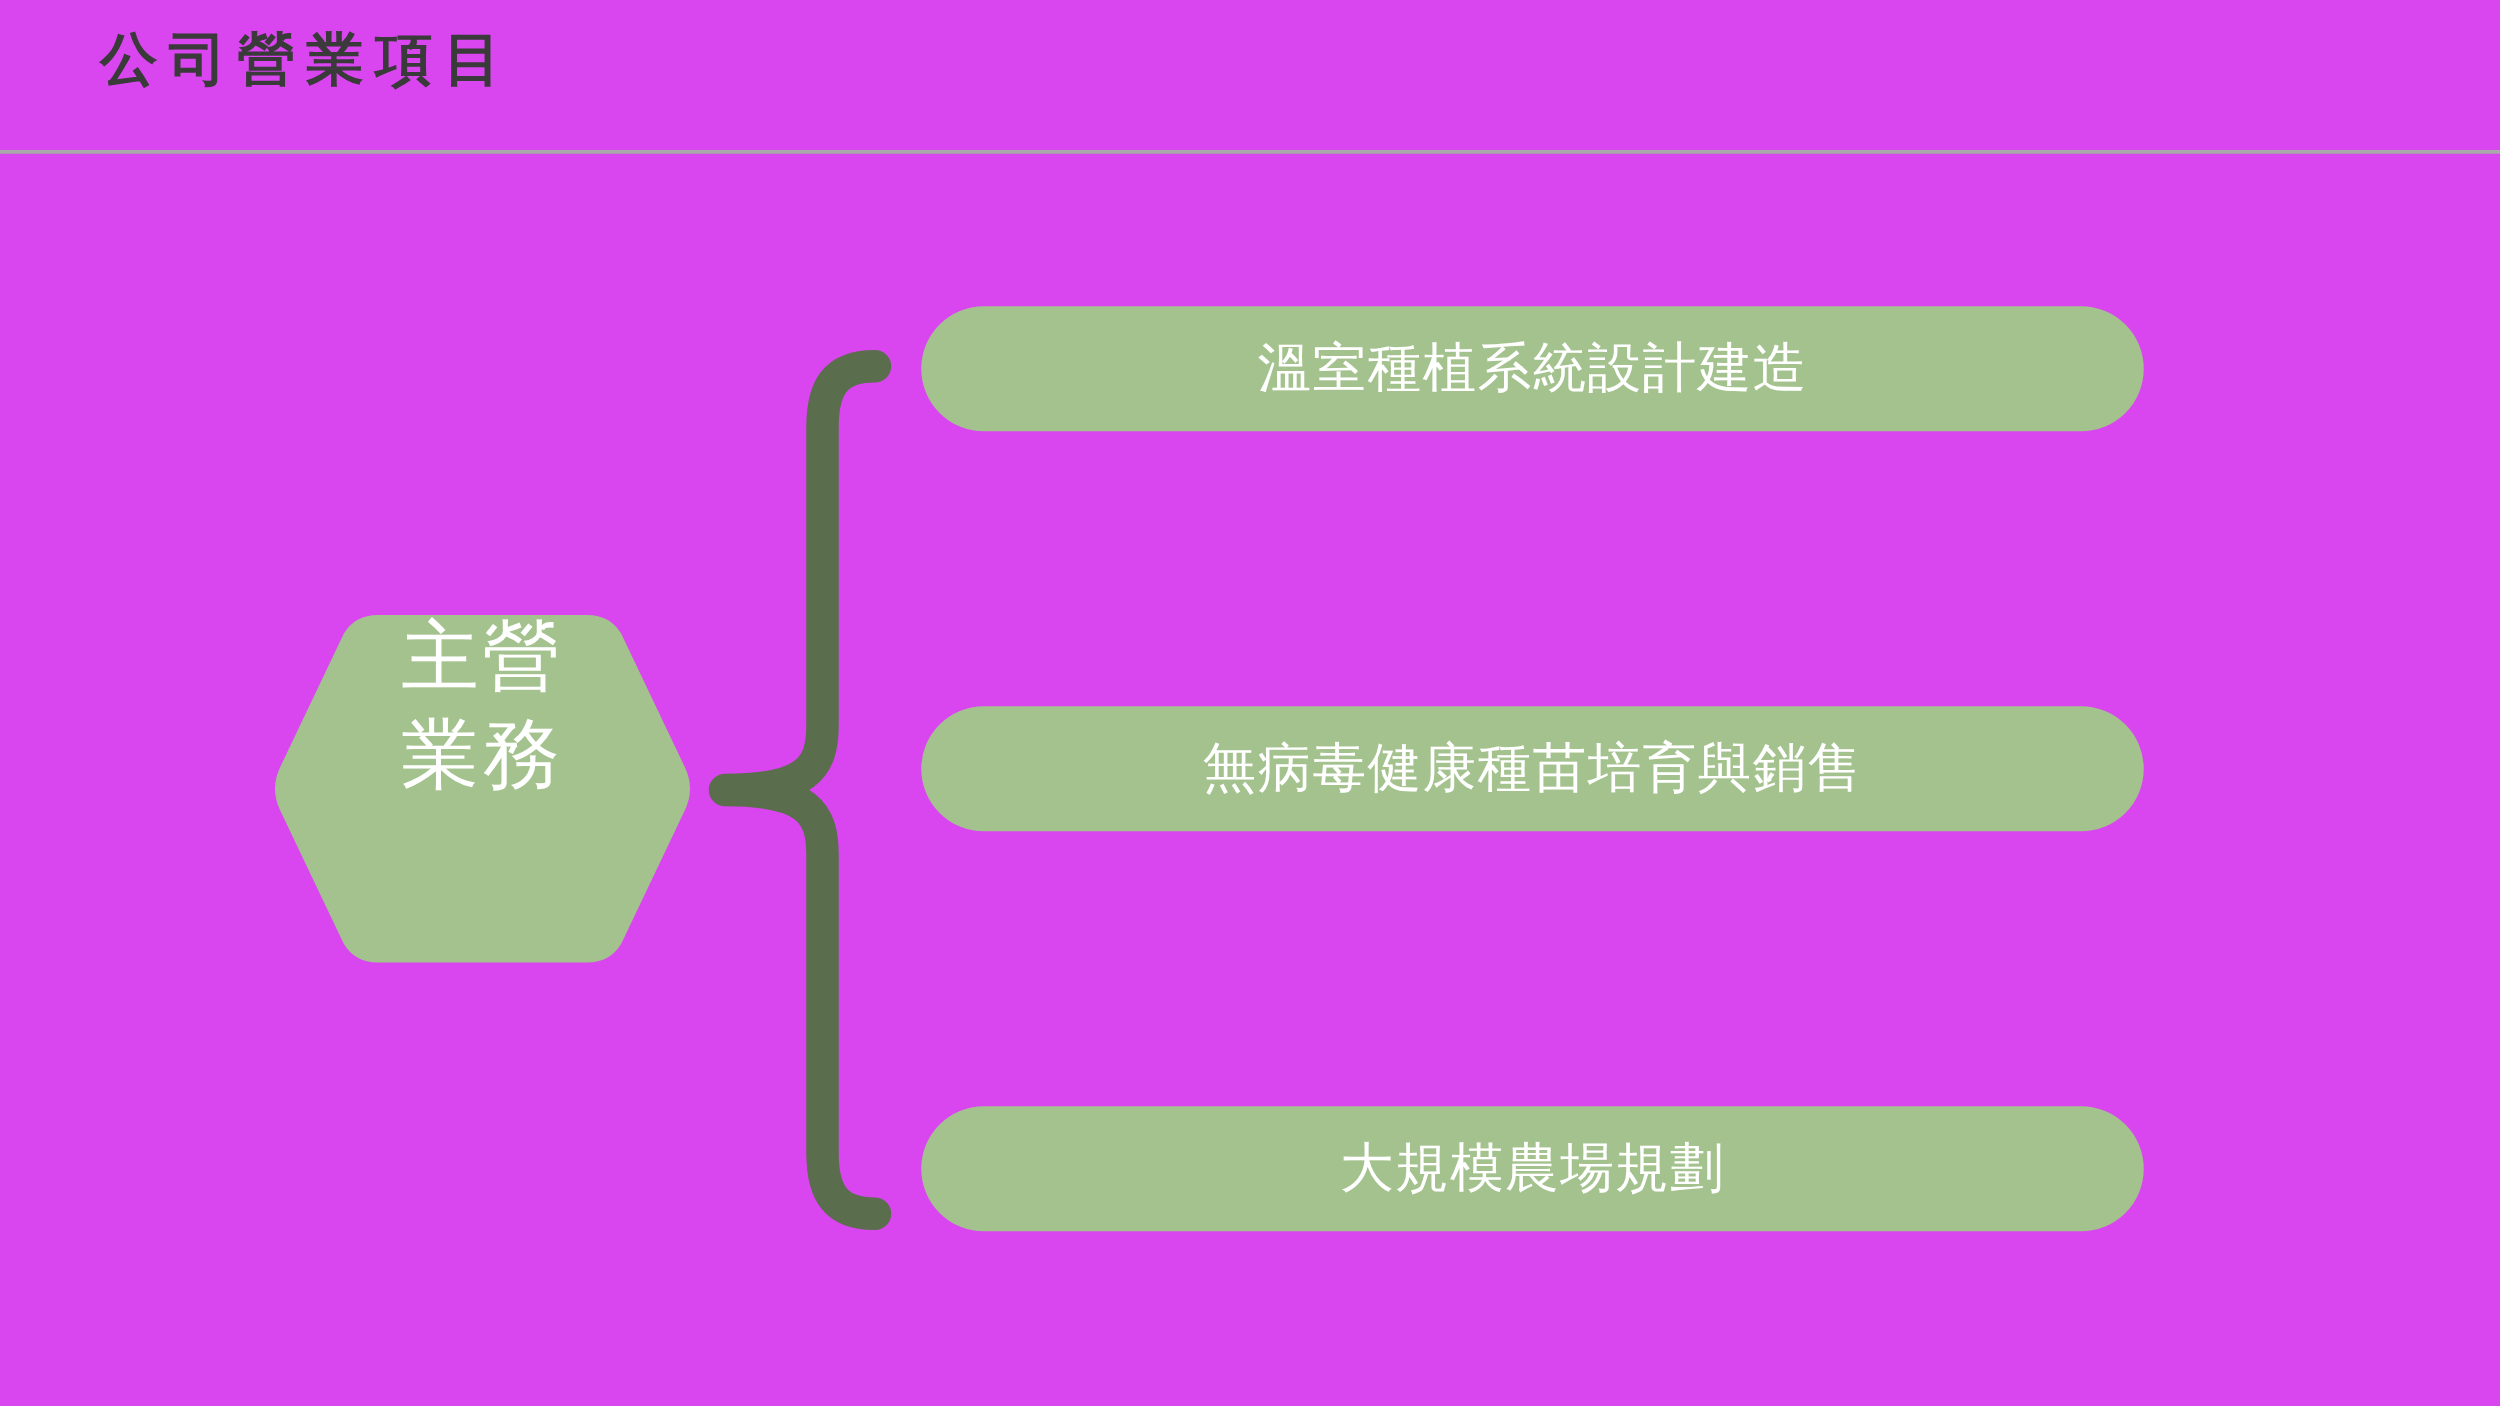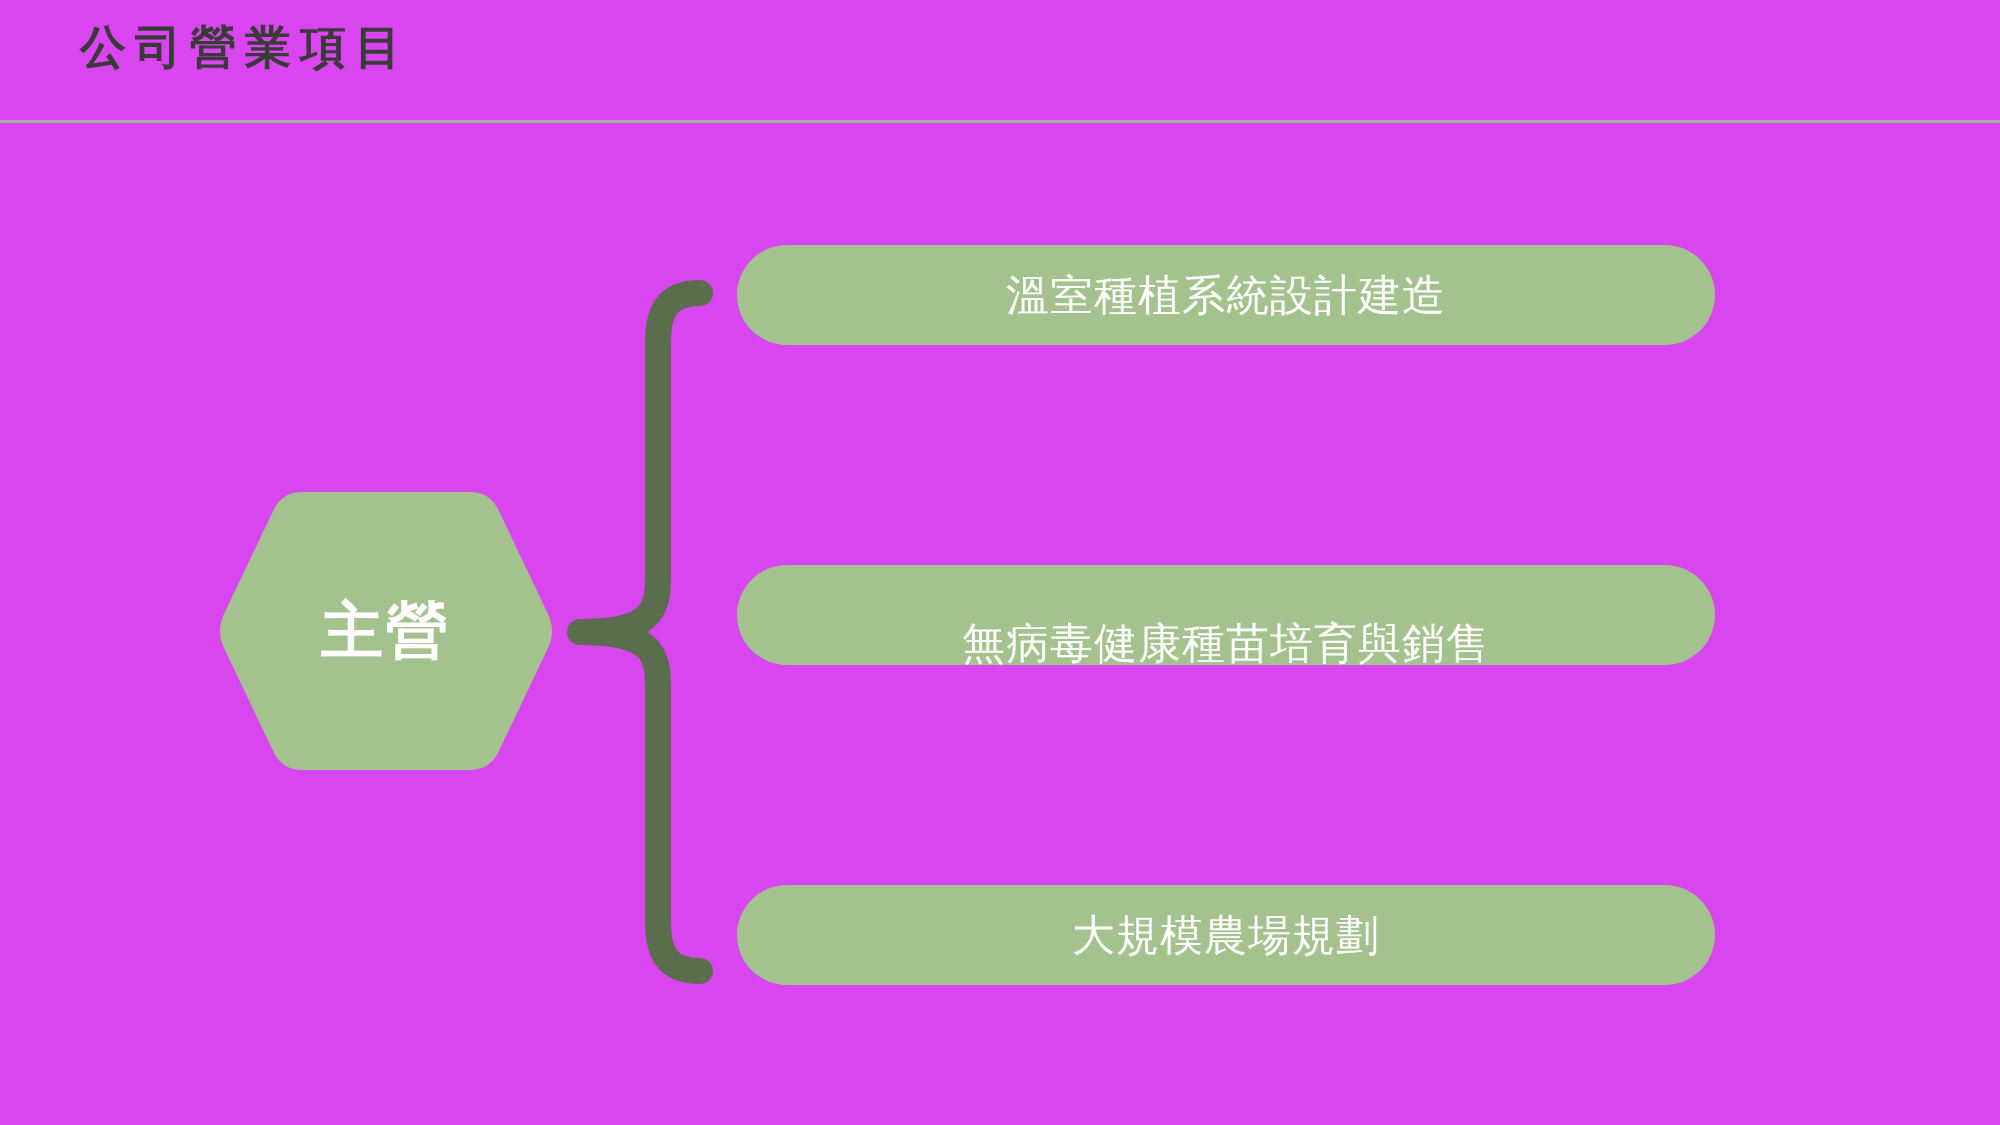--- a/index.html
+++ b/index.html
@@ -52,24 +52,23 @@
   .hex-wrap svg { display: block; width: 340px; height: 290px; }
   .hex-label {
     position: absolute;
     left: 0;
     top: 0;
     width: 340px;
     height: 290px;
     display: flex;
     flex-direction: column;
     align-items: center;
-    justify-content: center;
     color: #ffffff;
     font-size: 62px;
-    font-weight: 700;
+    font-weight: 400;
     letter-spacing: 3px;
     line-height: 1.28;
     text-align: center;
     pointer-events: none;
   }
 
   
   .brace {
     position: absolute;
     left: 560px;
@@ -117,38 +116,39 @@
                Q 272 284 254 284
                L 86 284
                Q 68 284 59 269
                L 8 162
                Q 0 145 8 128
                L 59 21
                Q 68 6 86 6 Z" fill="#A3C28D"></path>
     </svg>
     <div class="hex-label">
       <span>主營</span>
+      <span>業務</span>
     </div>
   </div>
 
   <div class="brace">
     <svg viewBox="0 0 160 705" xmlns="http://www.w3.org/2000/svg">
       <path d="M 140 13
                C 108 13 98 30 98 62
                L 98 300
                C 98 334 86 352 20 352
                C 86 352 98 370 98 404
                L 98 642
                C 98 674 108 691 140 691" fill="none" stroke="#5A6E4D" stroke-width="26" stroke-linecap="round" stroke-linejoin="round"></path>
     </svg>
   </div>
 
   <div class="pill" style="top: 245px; background: rgb(163, 194, 141); color: rgb(255, 255, 255);">
     <span class="pill-text">溫室種植系統設計建造</span>
   </div>
-  <div class="pill" style="top: 565px; background: rgb(163, 194, 141); color: rgb(255, 255, 255); align-items: flex-end;">
+  <div class="pill" style="top: 565px; background: rgb(163, 194, 141); color: rgb(255, 255, 255);">
     <span class="pill-text">無病毒健康種苗培育與銷售</span>
   </div>
   <div class="pill" style="top: 885px; background: rgb(163, 194, 141); color: rgb(255, 255, 255);">
     <span class="pill-text">大規模農場規劃</span>
   </div>
 
 </div>
 
 </body></html>

